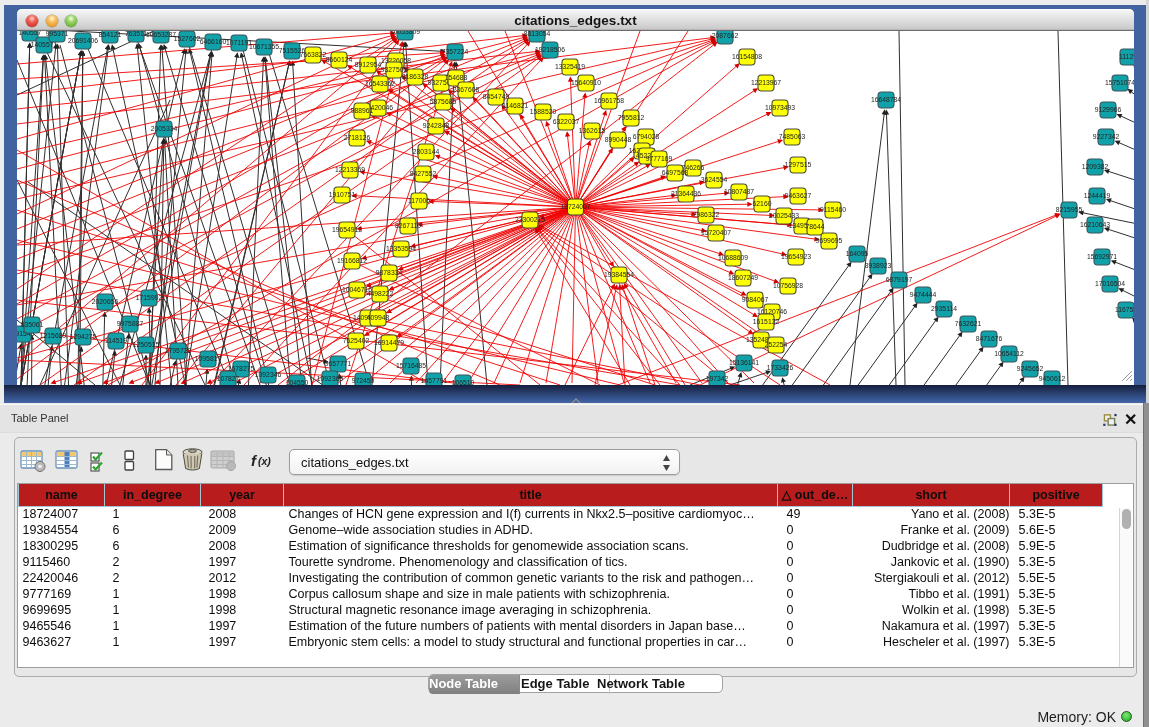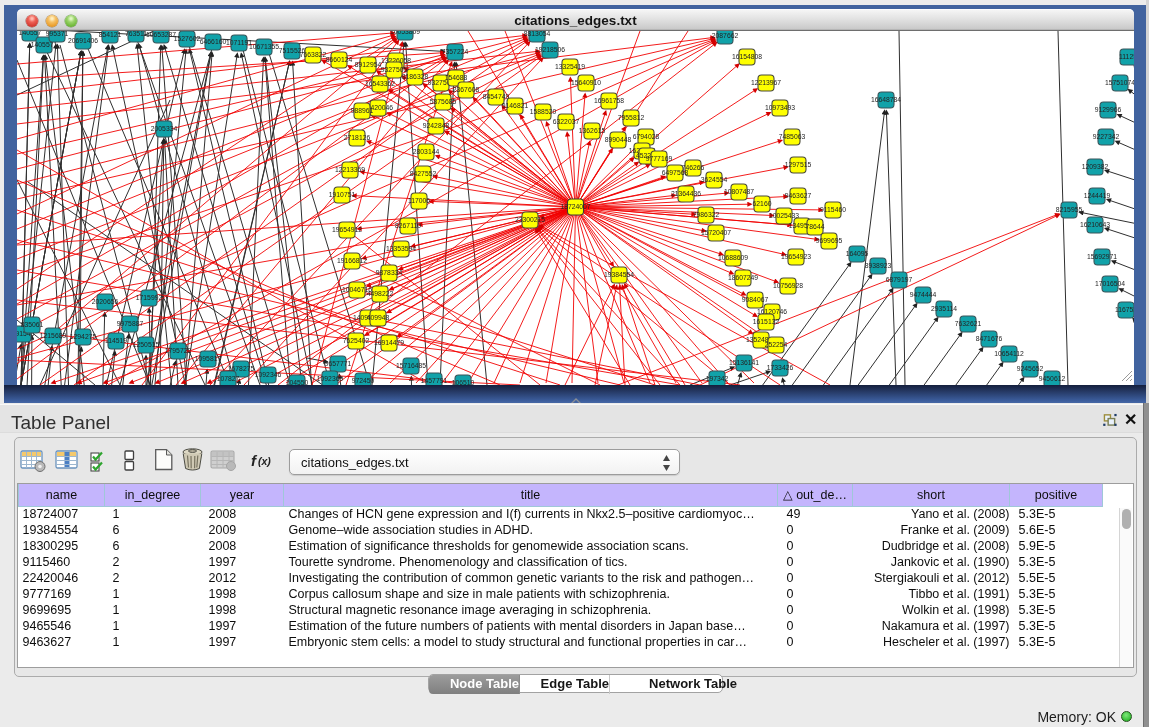--- a/index.html
+++ b/index.html
@@ -9,42 +9,42 @@
 #tbar{position:absolute;left:0;top:0;width:1117px;height:22px;border-radius:5px 5px 0 0;background:linear-gradient(#f7f7f7,#e3e3e3 45%,#c9c9c9 96%,#9a9a9a);box-shadow:inset 0 1px 0 #fdfdfd;border-bottom:1px solid #6e6e6e}
 #tbar .title{position:absolute;left:0;right:0;top:4px;text-align:center;font-size:13.5px;font-weight:bold;color:#141414}
 .tl{position:absolute;top:6px;width:12px;height:12px;border-radius:50%}
 #tl1{left:9px;background:radial-gradient(circle at 50% 30%,#ffb9ae 8%,#ee6156 35%,#d33a30 75%,#8e1d14);box-shadow:0 0 0 .5px #9f544c}
 #tl2{left:29px;background:radial-gradient(circle at 50% 30%,#ffeebe 8%,#f5c064 35%,#e99b27 75%,#9a6a0e);box-shadow:0 0 0 .5px #a7804a}
 #tl3{left:48px;background:radial-gradient(circle at 50% 30%,#dff7c0 8%,#9ad36a 35%,#6cb636 75%,#3f7b13);box-shadow:0 0 0 .5px #6f9858}
 #canvas{position:absolute;left:0;top:22px;width:1117px;height:354px;background:#fff}
 #rightstrip{position:absolute;left:1146px;top:0;width:3px;height:403px;background:#d4d4d4}
 #panel{position:absolute;left:0;top:403px;width:1149px;height:324px;background:#ebebeb}
 #phead{position:absolute;left:0;top:1px;width:1143px;height:29px;background:#e4e4e4;border-top:1px solid #f8f8f8;border-bottom:1px solid #dcdcdc}
-#phead .t{position:absolute;left:11px;top:7px;font-size:19px;color:#303030}
+#phead .t{position:absolute;left:11px;top:7px;font-size:11px;color:#303030}
 #fico{position:absolute;left:1103px;top:8px;width:14px;height:13px}
 #xico{position:absolute;left:1124px;top:5px;font-size:16px;font-weight:bold;color:#111}
 #container{position:absolute;left:14px;top:34px;width:1123px;height:240px;background:#e7e7e7;border:1px solid #ababab;border-radius:5px}
 #toolbar{position:absolute;left:0;top:8px;height:34px;width:100%}
 #dropdown{position:absolute;left:274px;top:11px;width:391px;height:26px;background:linear-gradient(#fff,#f2f2f2);border:1px solid #9c9c9c;border-radius:5px;box-shadow:0 1px 1px rgba(0,0,0,.12)}
 #dropdown .dt{position:absolute;left:11px;top:5px;font-size:13px;color:#101010}
 #dropdown .st{position:absolute;right:8px;top:3px;font-size:9px;color:#333;line-height:9px}
 #tblwrap{position:absolute;left:2px;top:45px;width:1117px;height:185px;background:#fff;border:1px solid #9d9d9d;overflow:hidden}
 table{border-collapse:collapse;table-layout:fixed;width:1076px;font-size:12.5px;color:#0d0d0d}
-th{background:#c4b5fd;border:1px solid #9fc7d8;border-top:none;font-weight:normal;font-size:12.5px;height:22px;padding:0}
+th{background:#b91c1c;border:1px solid #9fc7d8;border-top:none;font-weight:bold;font-size:12.5px;height:22px;padding:0}
 td{height:16px;padding:0 0 0 2px;white-space:nowrap;overflow:hidden}
 .c1{width:86px}.c2{width:96px}.c3{width:83px}.c4{width:494px}.c5{width:75px}.c6{width:157px}.c7{width:93px}
 td.c1{padding-left:4px}td.c2{padding-left:8px}td.c3{padding-left:8px}td.c4{padding-left:5px}td.c5{padding-left:9px}
 td.c6{text-align:right}td.c7{padding-left:9px}
 #vscroll{position:absolute;right:1px;top:24px;width:13px;height:160px;background:#fafafa;border-left:1px solid #d5d5d5}
 #vthumb{position:absolute;left:2px;top:1px;width:9px;height:20px;border-radius:5px;background:#b0b0b0}
 #tabs{position:absolute;left:428px;top:271px;width:295px;height:19px;border:1px solid #a2a2a2;border-radius:5px;background:#fff;font-size:13px}
-.tabseg{position:absolute;top:0;height:19px;line-height:18px;text-align:right;color:#161616;font-weight:bold}
+.tabseg{position:absolute;top:0;height:19px;line-height:18px;text-align:left;color:#161616;font-weight:bold}
 #tab1{left:0;width:91px;background:linear-gradient(#9c9c9c,#7f7f7f);color:#fff;border-radius:4px 0 0 4px;border-right:1px solid #8a8a8a}
 #tab2{left:92px;width:89px;border-right:1px solid #c9c9c9}
-#tab3{left:196px;width:112px}
+#tab3{left:168px;width:112px}
 #mem{position:absolute;right:33px;top:306px;font-size:14px;color:#1d1d1d}
 #memdot{position:absolute;left:1121px;top:308px;width:11px;height:11px;border-radius:50%;background:radial-gradient(circle at 45% 35%,#7fe87b,#35bd35 70%,#1f9e22);border:1px solid #26521f}
 #graybar{position:absolute;left:1143px;top:403px;width:6px;height:324px;background:#909090;border-left:1px solid #6f6f6f}
 svg text{font-family:"Liberation Sans",sans-serif}
 </style></head>
 <body>
 <div id="stage">
 <div id="desk"></div>
 <div id="band"></div>
 <div id="win">

